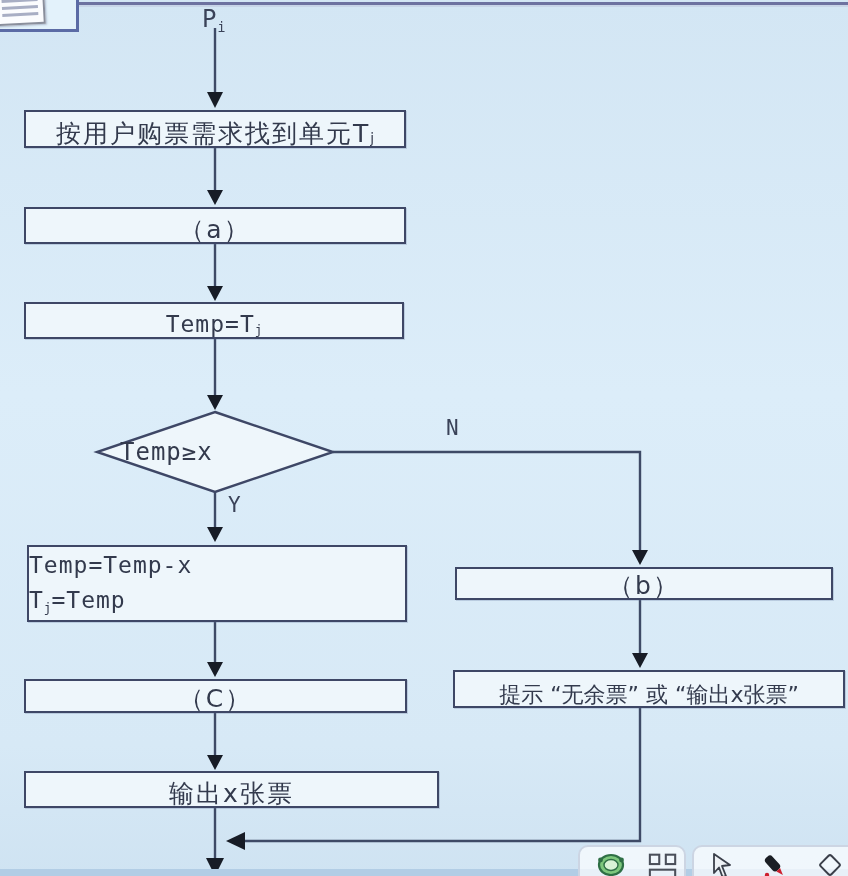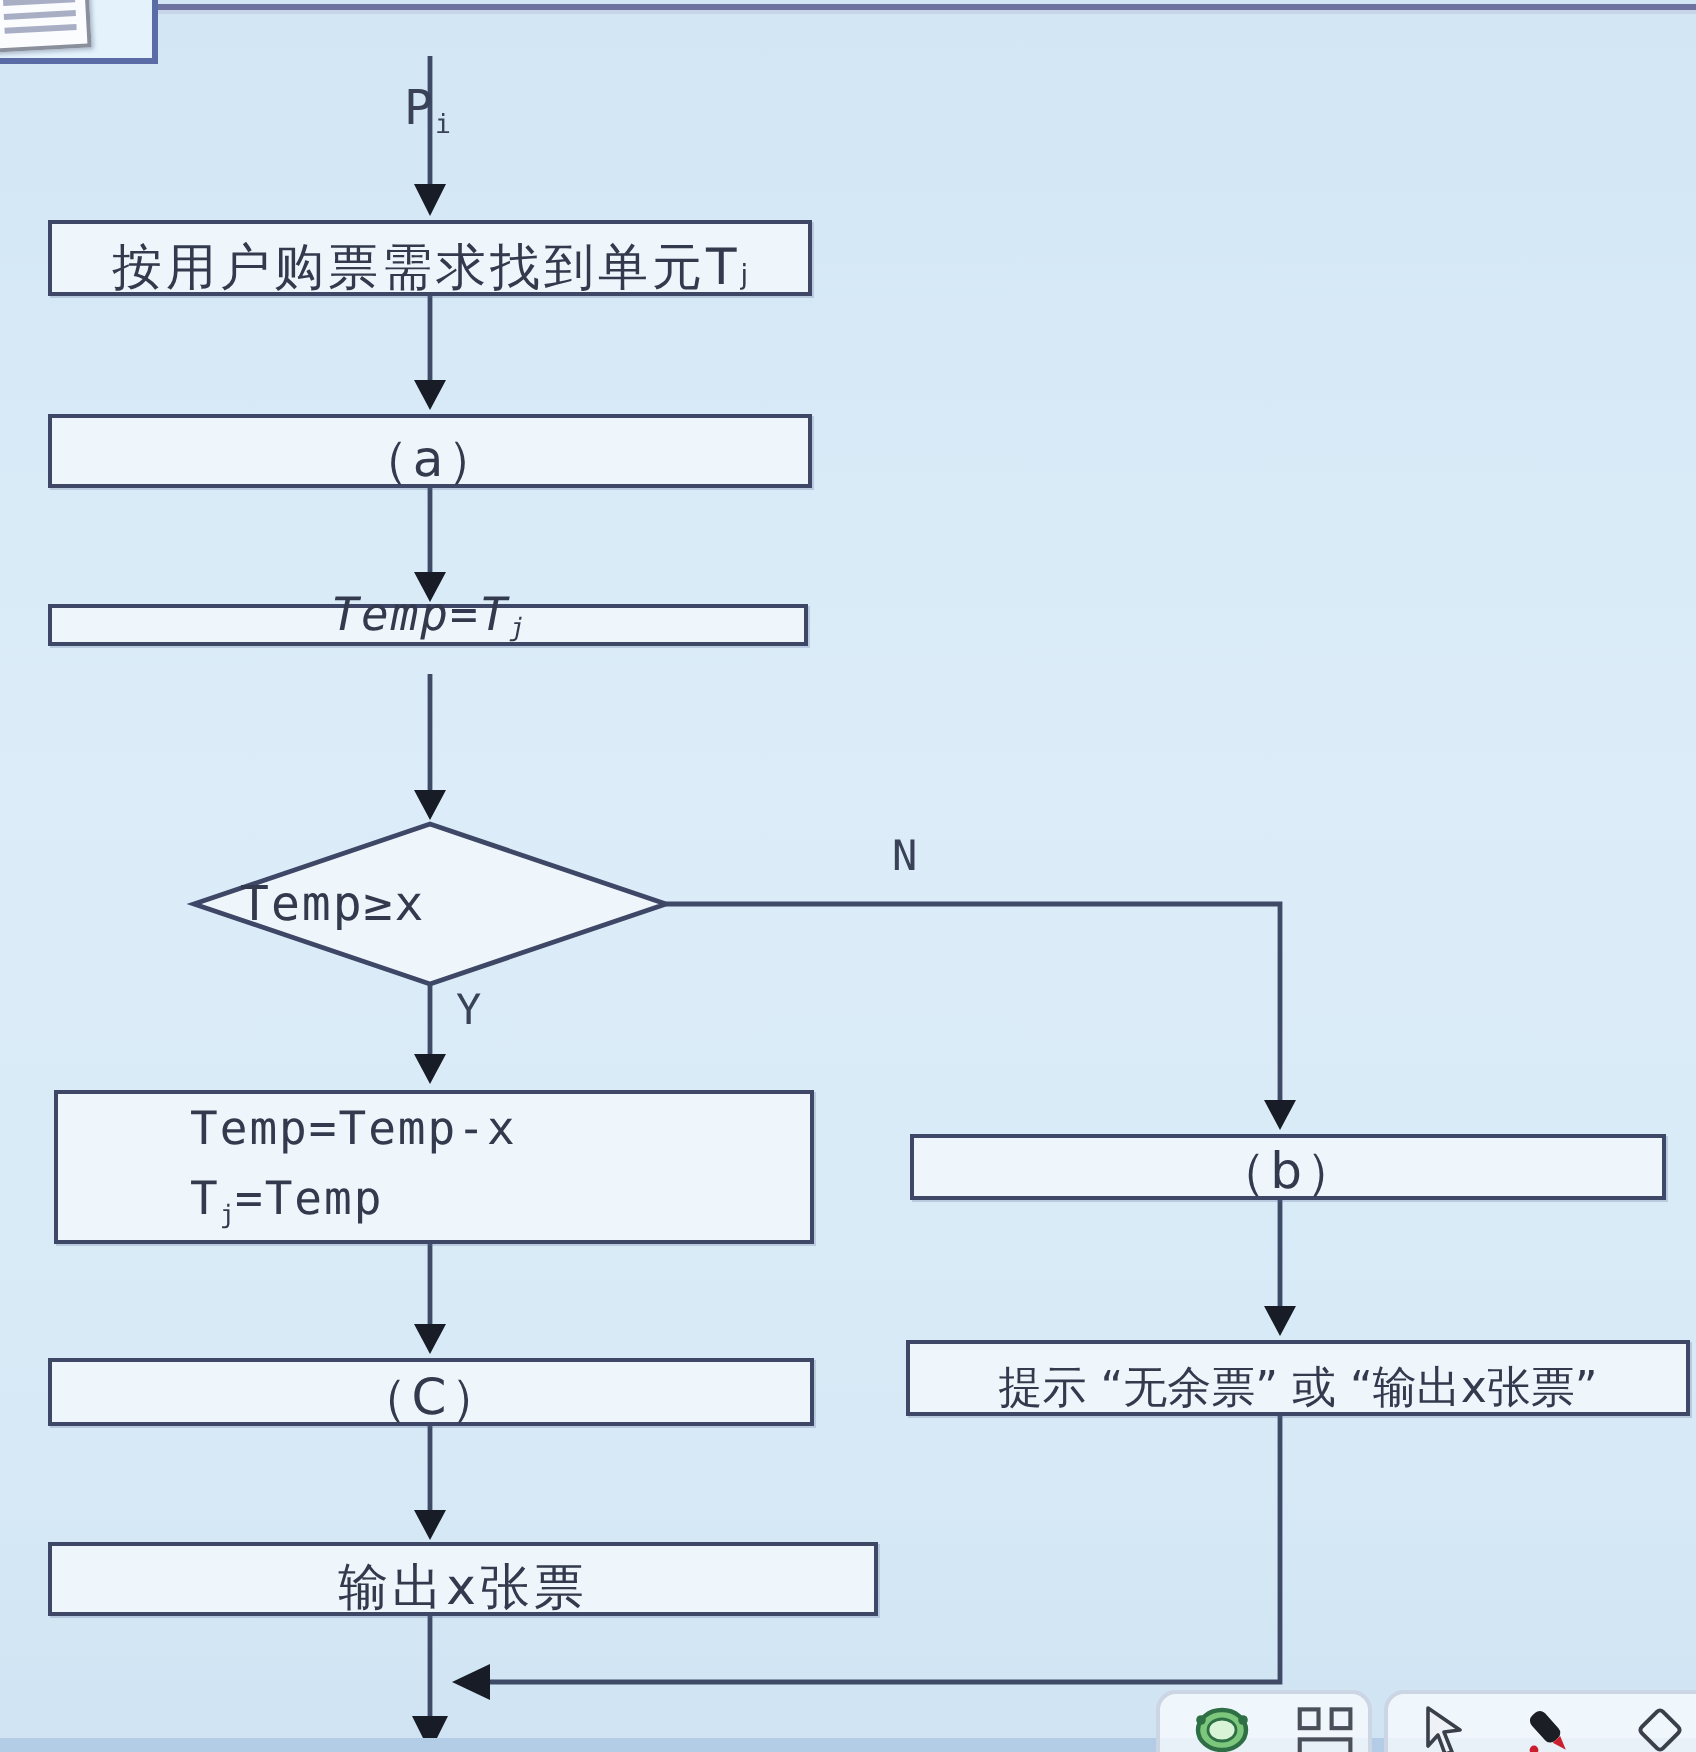--- a/index.html
+++ b/index.html
@@ -24,21 +24,21 @@
   .diamond{fill:#eef6fb;stroke:#3e4766;stroke-width:2.4;}
   
   .node{position:absolute;background:#eef6fb;border:2.5px solid #3e4766;color:#333a4d;
     display:flex;align-items:flex-end;justify-content:center;text-align:center;
     box-sizing:border-box;box-shadow:1px 1px 0 rgba(90,110,150,.25);}
   .cjk{font-size:25px;letter-spacing:2px;line-height:1;}
   .latin{font-family:"DejaVu Sans Mono","Liberation Mono",monospace;font-size:23px;letter-spacing:1px;}
   .sub-script{font-size:0.55em;vertical-align:-0.35em;letter-spacing:0;}
   .floating-label{position:absolute;color:#3a4258;background:transparent;}
   .decision-text{position:absolute;left:120px;top:438px;width:190px;text-align:left;color:#333a4d;}
-  .two-line{flex-direction:column;align-items:flex-start;justify-content:center;padding-left:66px;gap:9px;}
+  .two-line{flex-direction:column;align-items:flex-start;justify-content:center;gap:9px;}
   
   .bottom-strip{position:absolute;left:0;right:0;bottom:0;height:7px;background:#b2cde5;}
   .tb-panel{position:absolute;top:845px;height:40px;background:rgba(252,253,255,.72);
     border:2px solid #ccd5e3;border-radius:10px;display:flex;align-items:center;gap:22px;
     padding:0 16px;box-sizing:border-box;}
   .tb-icon{width:30px;height:26px;display:flex;align-items:flex-start;justify-content:center;}
 </style>
 </head>
 <body>
 
@@ -86,32 +86,32 @@
     <line class="flow-line" x1="215" y1="713" x2="215" y2="756"></line>
     <polygon class="flow-head" points="207,755 223,755 215,770"></polygon>
 
     <line class="flow-line" x1="215" y1="808" x2="215" y2="861"></line>
     <polygon class="flow-head" points="206,858 224,858 215,876"></polygon>
 
     <polyline class="flow-line" points="640,708 640,841 244,841"></polyline>
     <polygon class="flow-head" points="226,841 245,832 245,850"></polygon>
   </svg>
 
-  <div class="floating-label latin" style="left:202px;top:5px;font-size:24px;margin-top:35px;"><span>P</span><span class="sub-script">i</span></div>
+  <div class="floating-label latin" style="left:202px;top:5px;font-size:24px;"><span>P</span><span class="sub-script">i</span></div>
 
   <div class="node cjk" style="left:24px;top:110px;width:382px;height:38px;">
       <span>按用户购票需求找到单元T</span>
       <span class="sub-script">j</span>
     </div>
 
   <div class="node cjk" style="left:24px;top:207px;width:382px;height:37px;">
       <span>（a）</span>
     </div>
 
-  <div class="node latin" style="left:24px;top:302px;width:380px;height:21px;font-style:italic;">
+  <div class="node latin" style="left:24px;top:302px;width:380px;height:37px;">
       <span>Temp=T</span>
       <span class="sub-script">j</span>
     </div>
 
   <div class="decision-text latin" style="font-size:24px;"><span>Temp≥x</span></div>
 
   <div class="floating-label latin" style="left:228px;top:493px;font-size:21px;">Y</div>
   <div class="floating-label latin" style="left:446px;top:416px;font-size:21px;">N</div>
 
   <div class="node latin two-line" style="left:27px;top:545px;width:380px;height:77px;">

